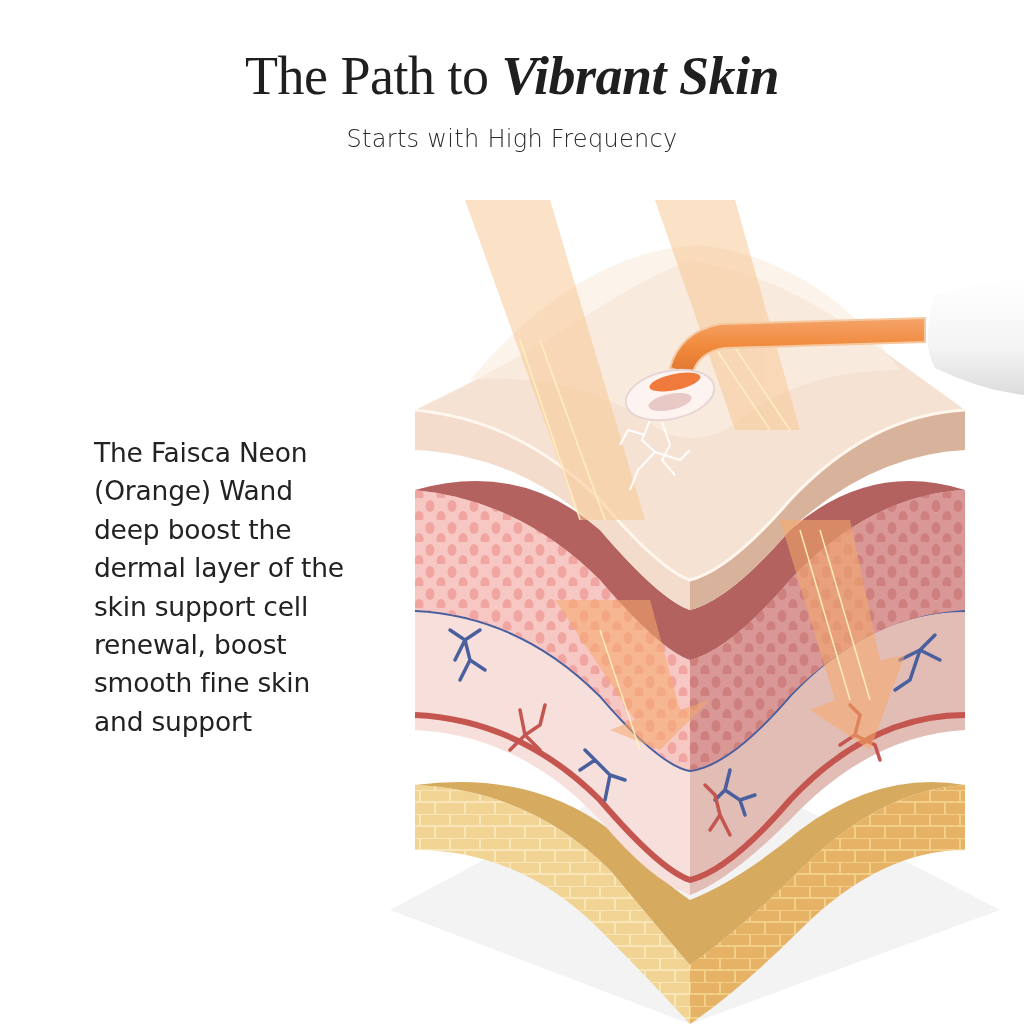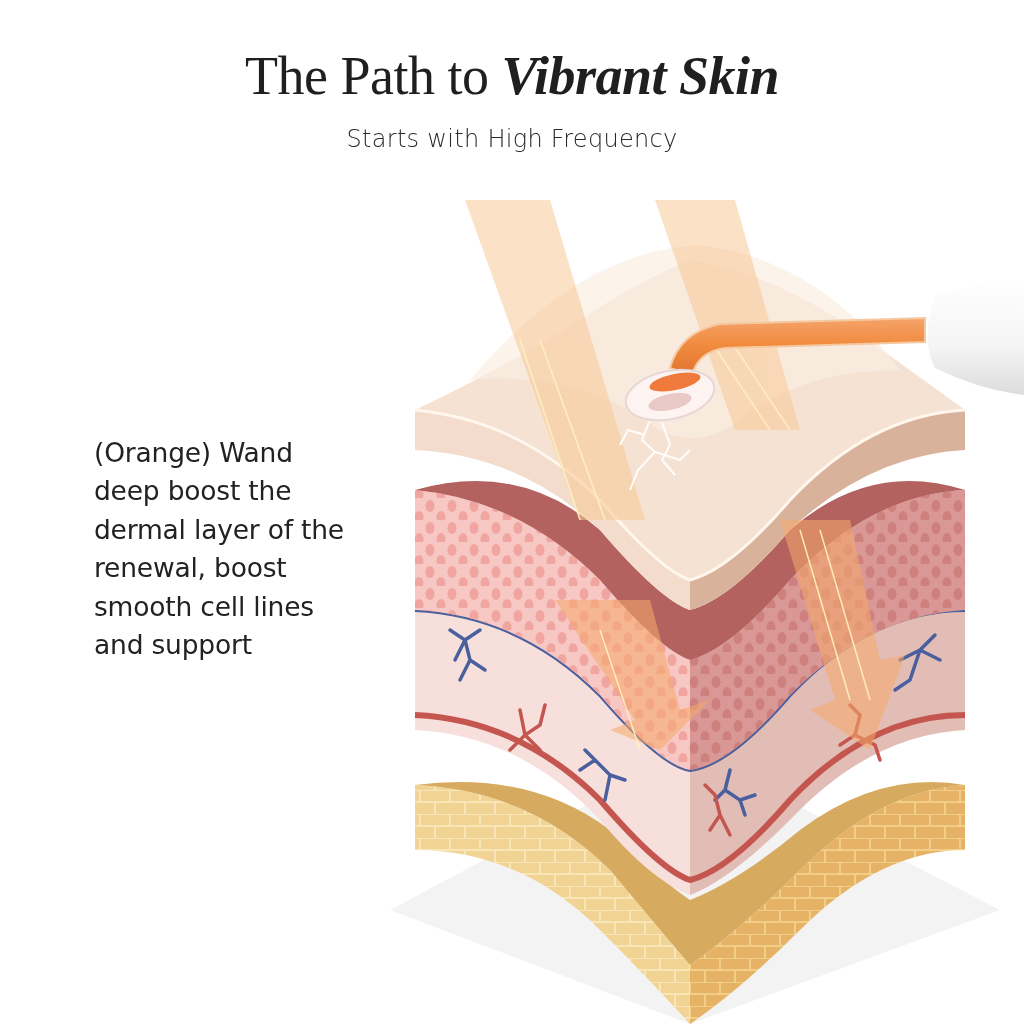--- a/index.html
+++ b/index.html
@@ -40,25 +40,27 @@
 </head>
 <body>
 
 <div class="title">
   <span class="normal">The Path to </span><span class="accent">Vibrant Skin</span>
 </div>
 
 <div class="subtitle">Starts with High Frequency</div>
 
 <div class="body-text">
+  <span>The Faisca Neon</span>
   <span>(Orange) Wand</span>
   <span>deep boost the</span>
   <span>dermal layer of the</span>
+  <span>skin support cell</span>
   <span>renewal, boost</span>
-  <span>smooth cell lines</span>
+  <span>smooth fine skin</span>
   <span>and support</span>
 </div>
 
 <div class="illustration">
 
   <svg viewBox="0 0 644 834" xmlns="http://www.w3.org/2000/svg">
     <defs>
       <linearGradient id="wandGrad" x1="0" y1="0" x2="0" y2="1">
         <stop offset="0" stop-color="#f5a36a"></stop>
         <stop offset="0.5" stop-color="#f08a3c"></stop>

